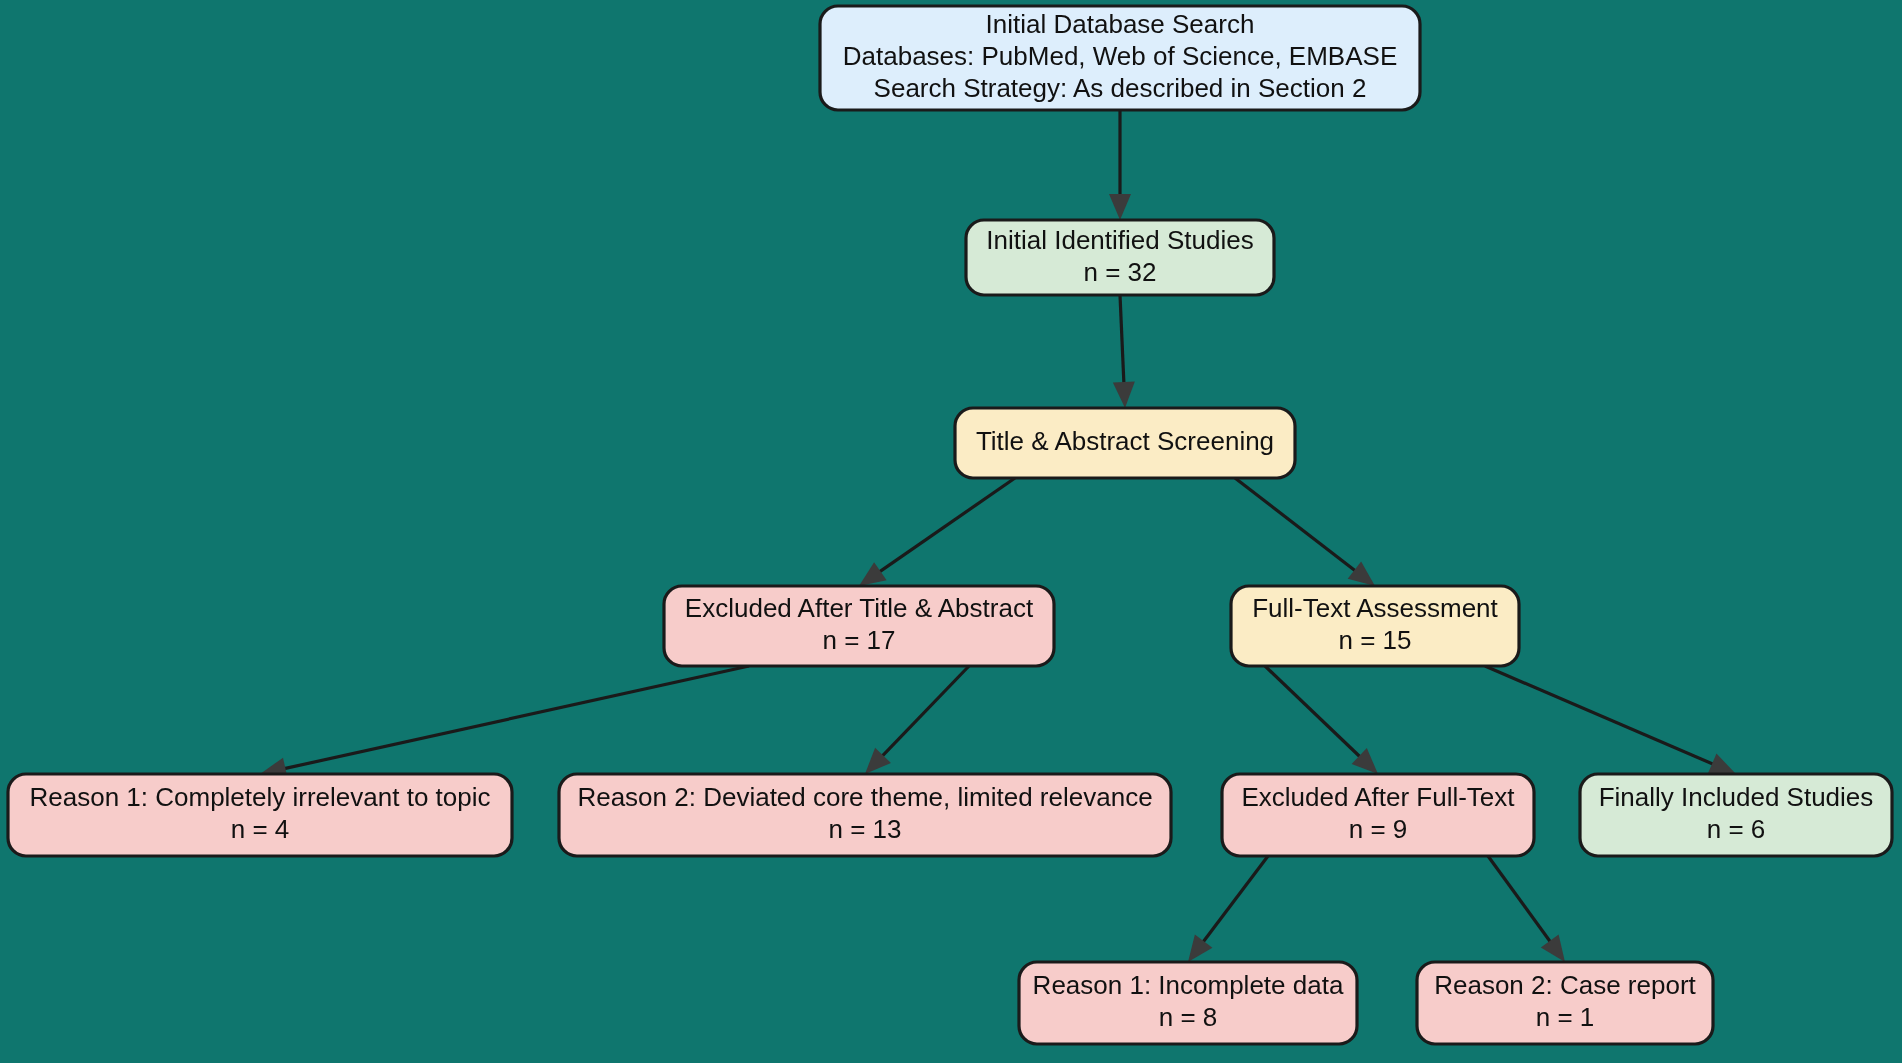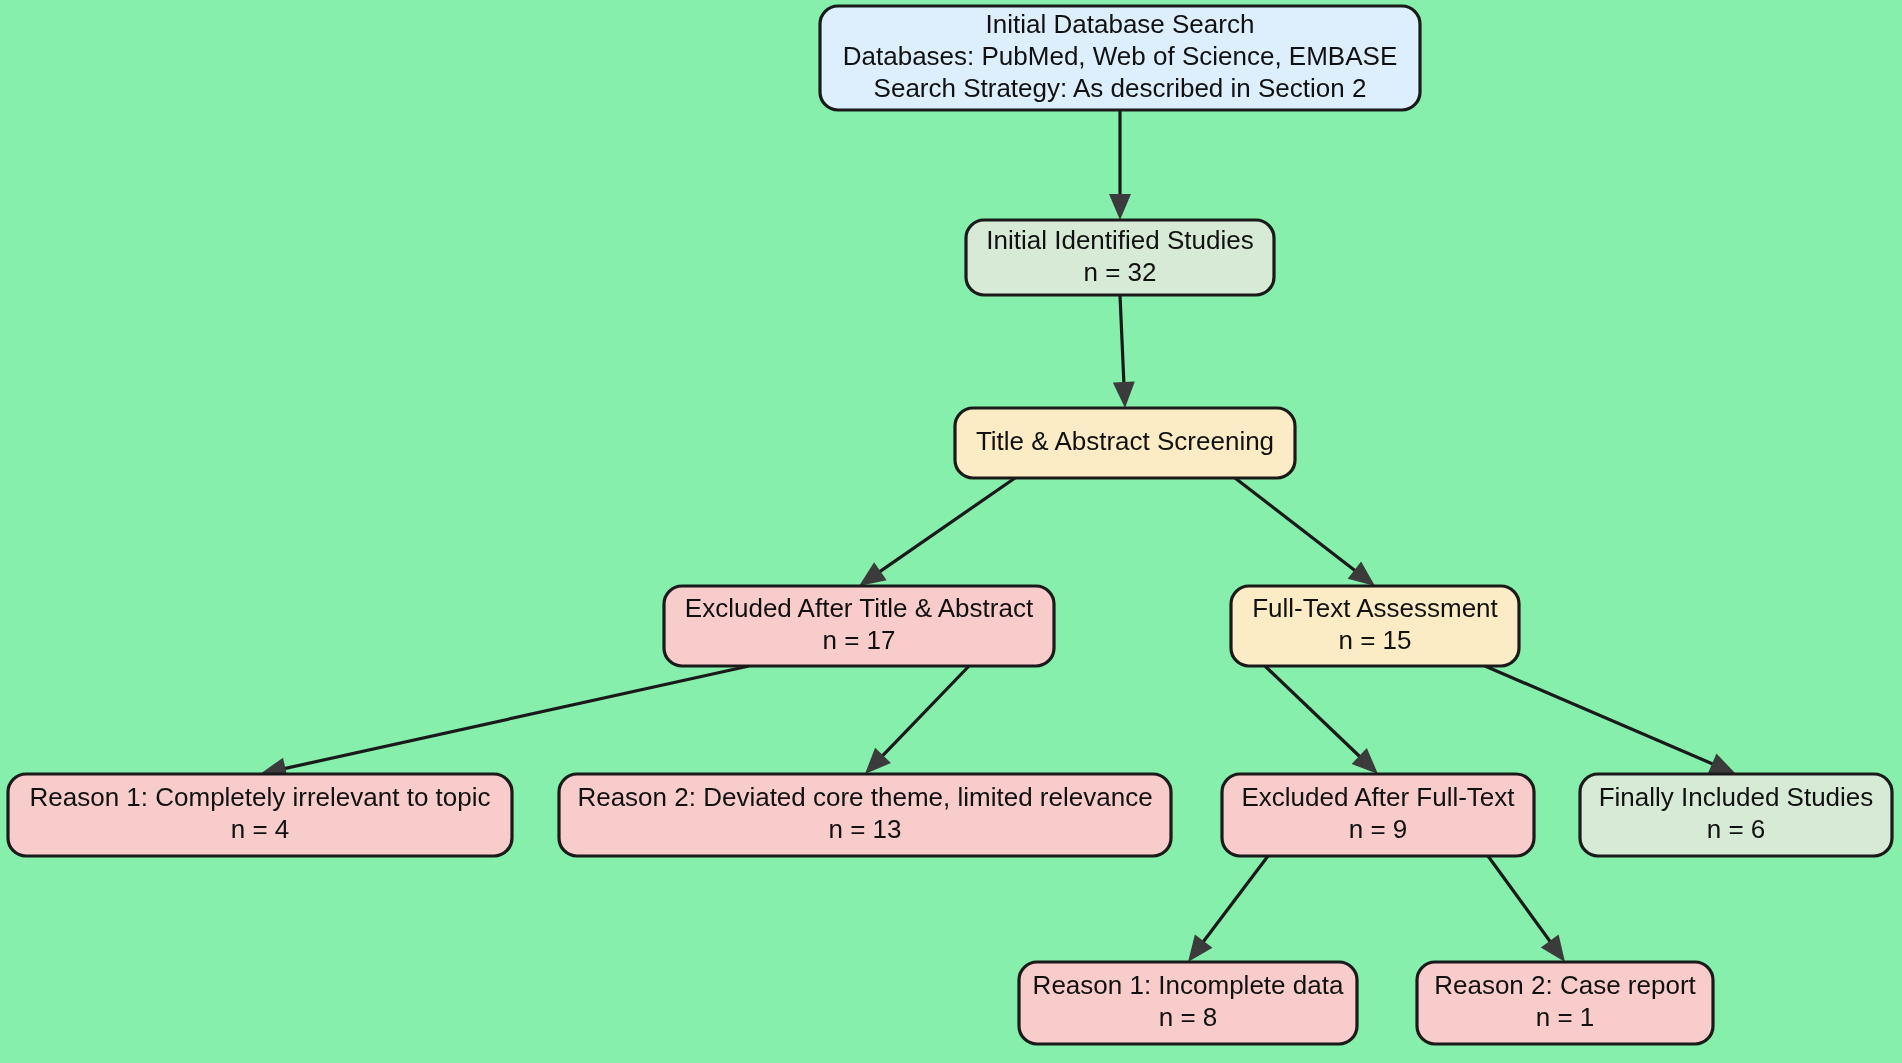--- a/index.html
+++ b/index.html
@@ -11,21 +11,21 @@
   body {
     width: 1902px;
     height: 1063px;
     overflow: hidden;
     font-family: "Liberation Sans", sans-serif;
   }
   #flowchart-root {
     position: relative;
     width: 1902px;
     height: 1063px;
-    background: #86efac;
+    background: #0f766e;
   }
   svg#flow-svg {
     position: absolute;
     top: 0;
     left: 0;
     width: 1902px;
     height: 1063px;
     display: block;
   }
   .node-box {

